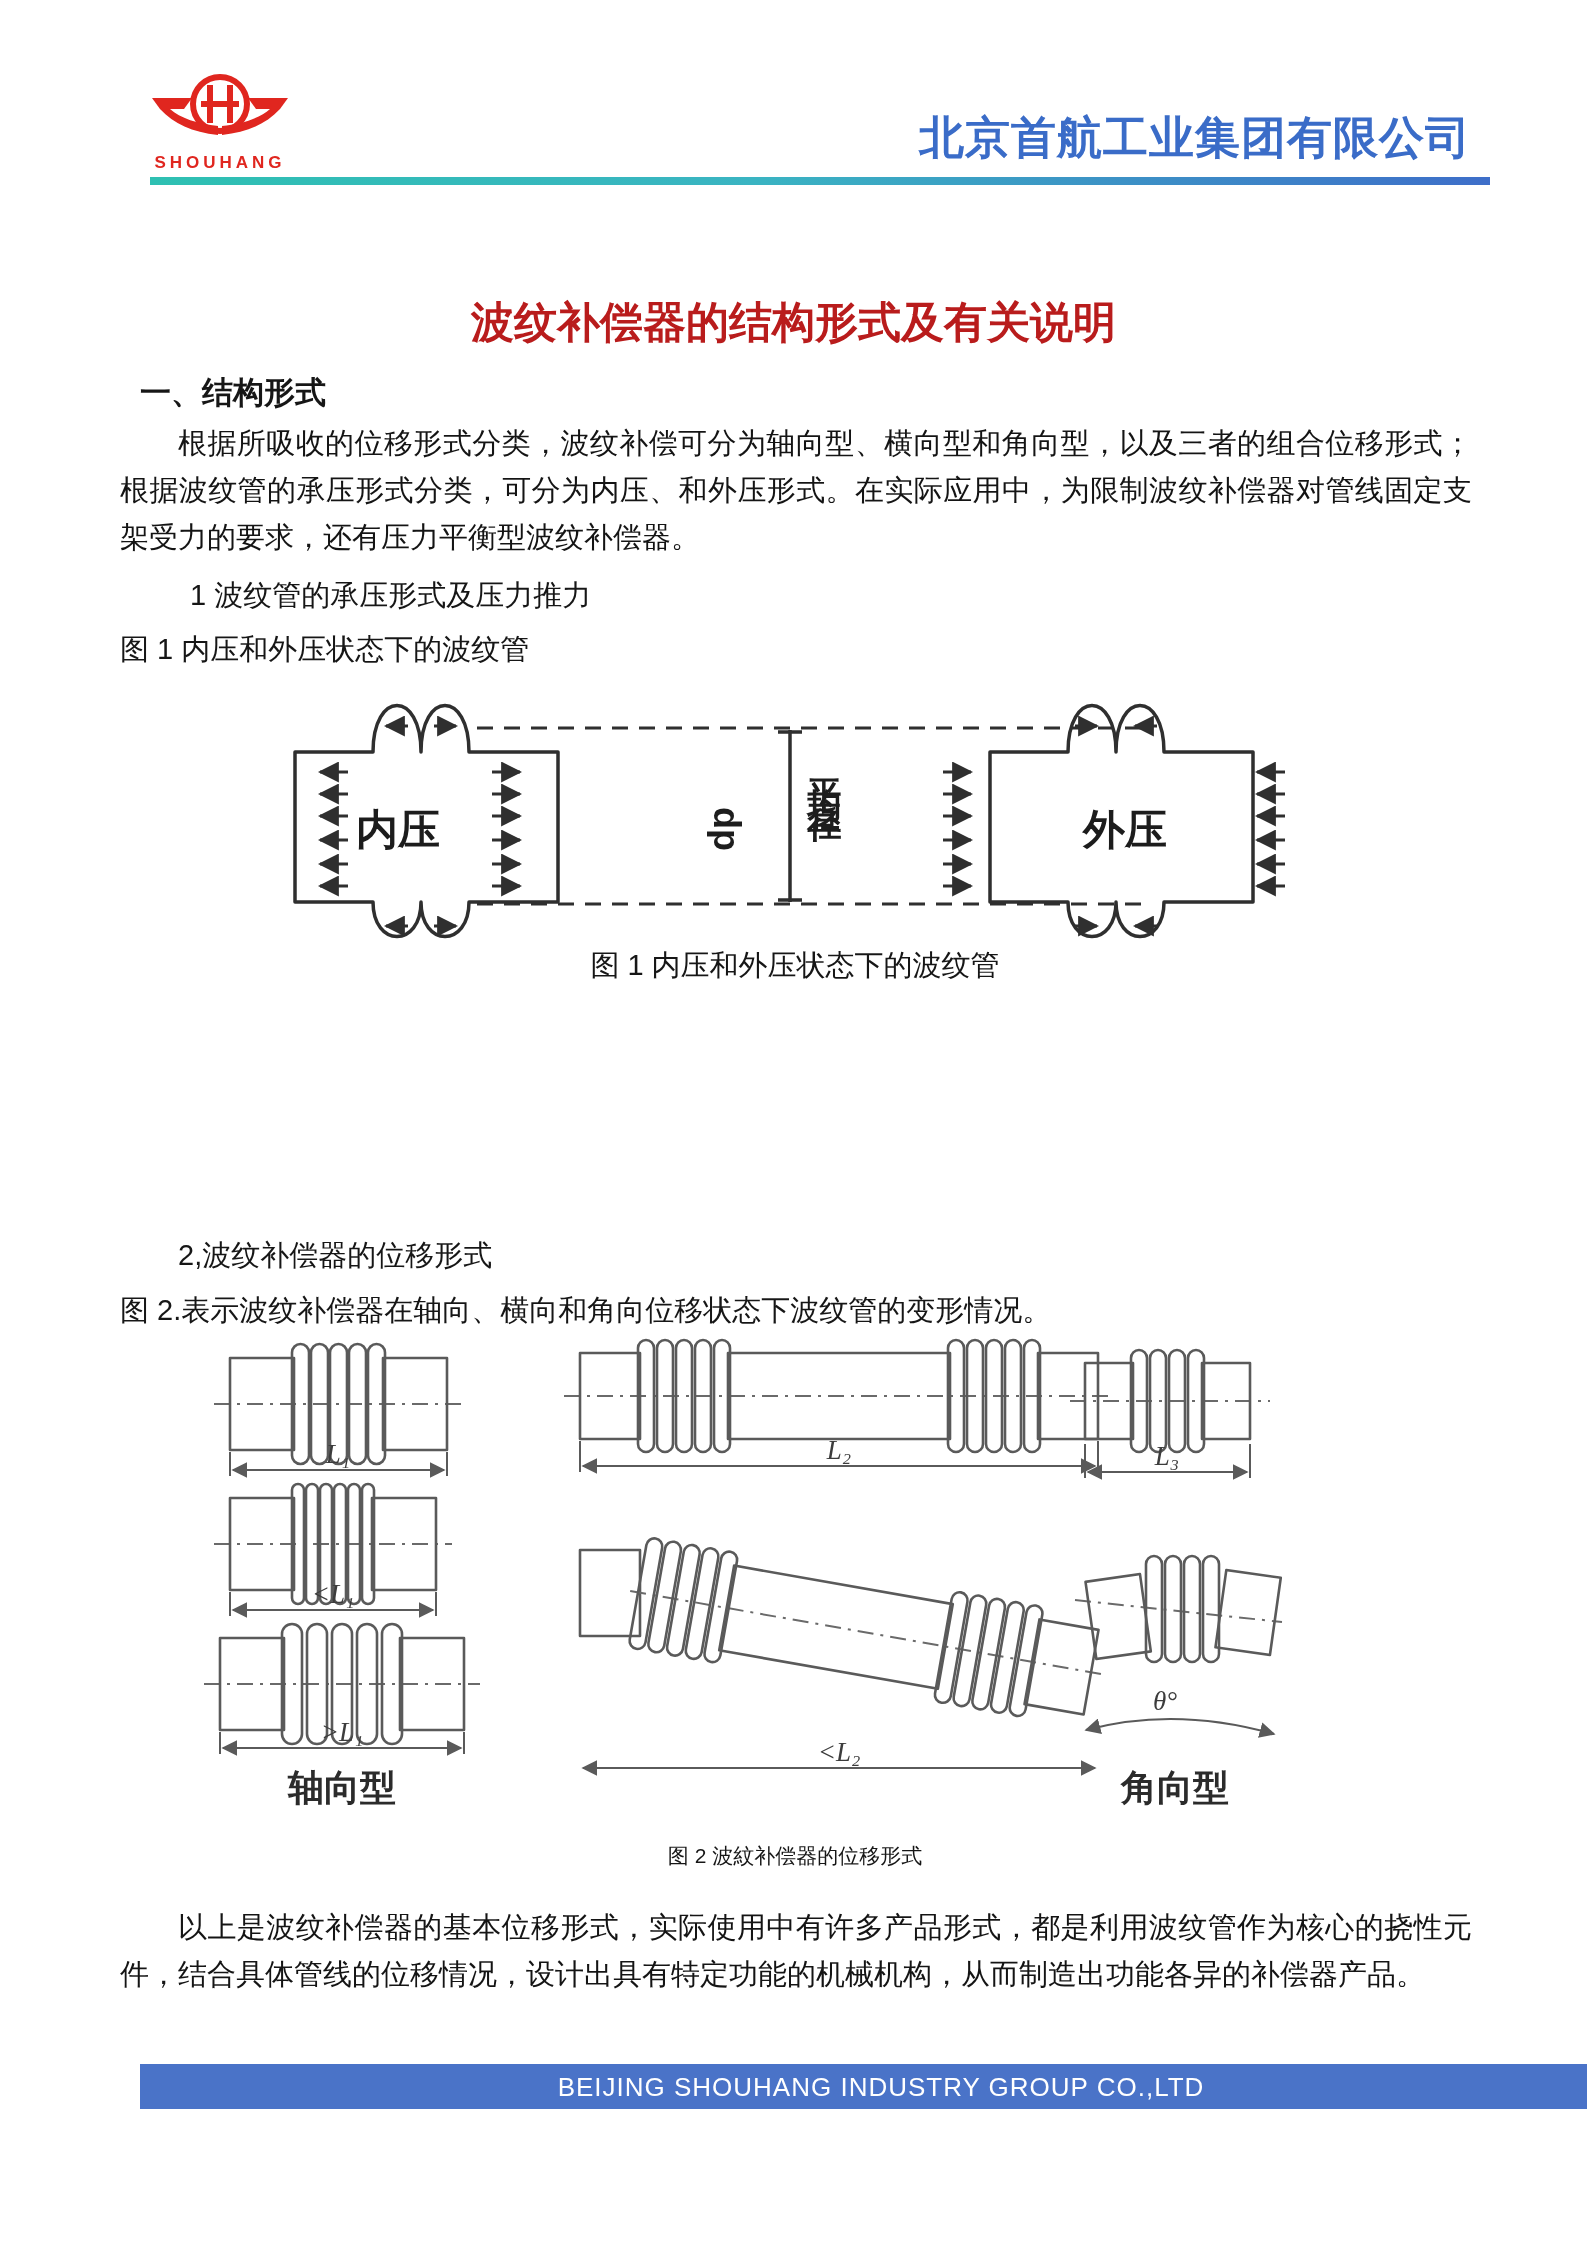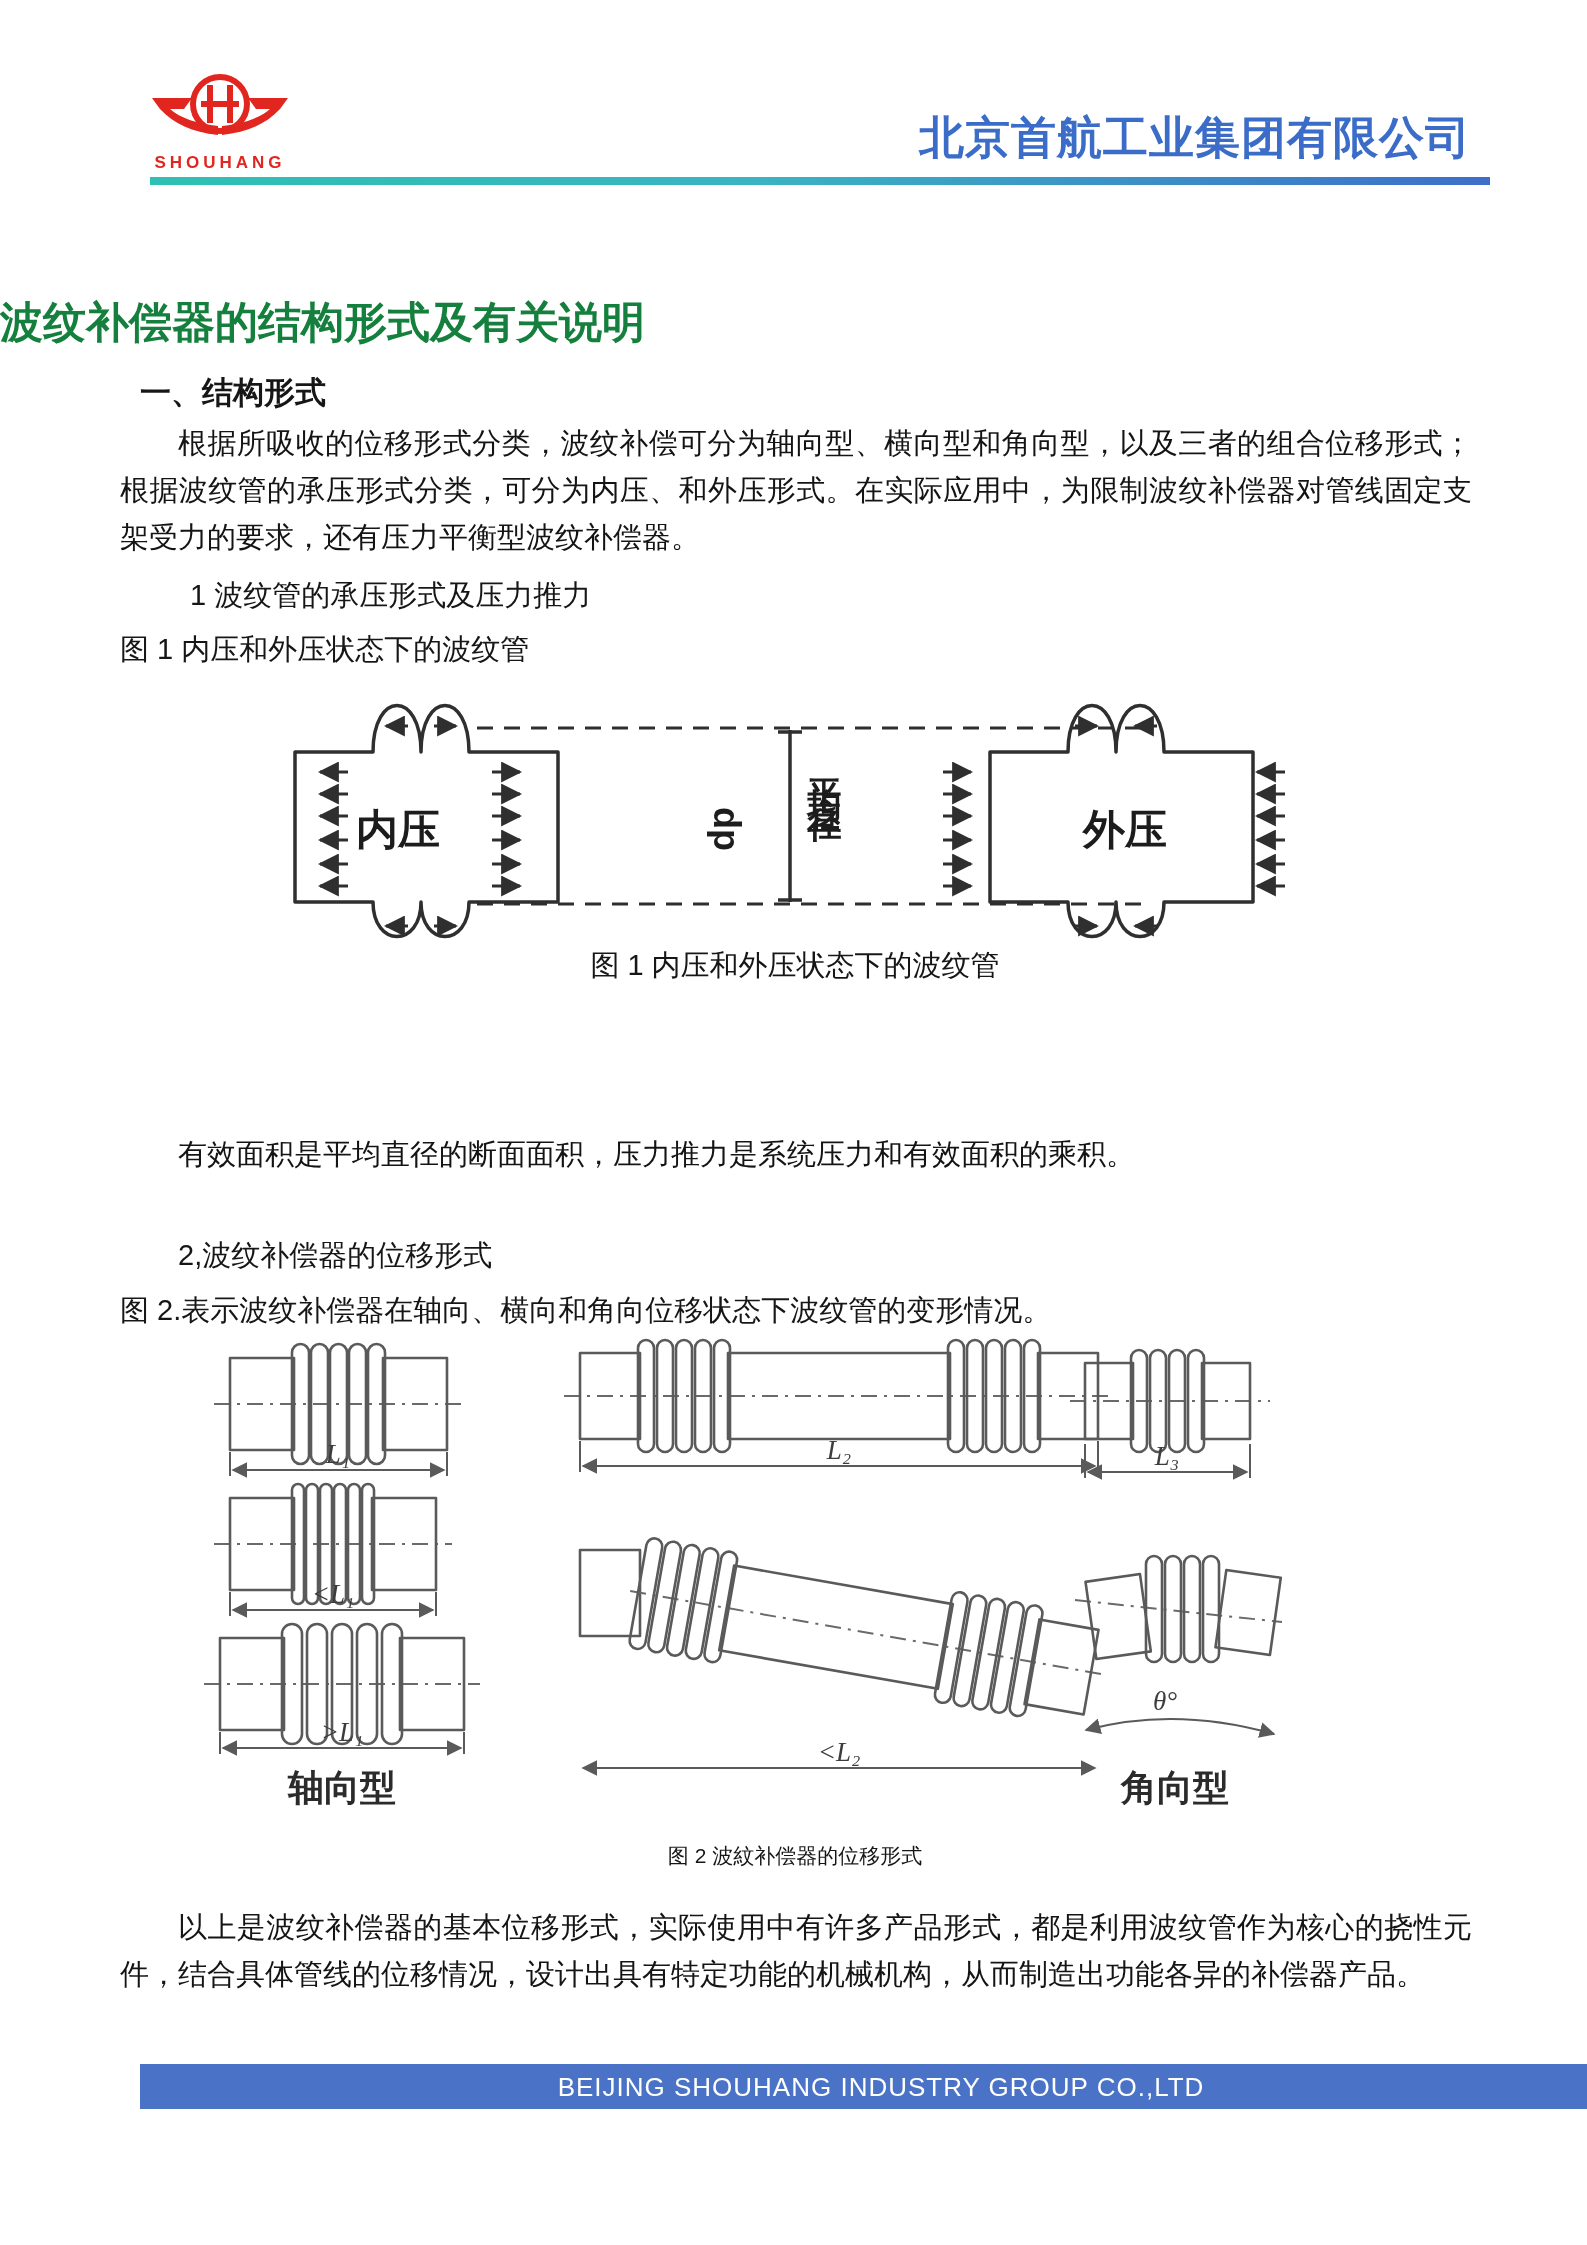--- a/index.html
+++ b/index.html
@@ -14,22 +14,22 @@
     position:absolute; right:116px; top:108px;
     font-size:45px; font-weight:bold; color:#3a6cc8; letter-spacing:1px;
     white-space:nowrap;
   }
   .header-line {
     position:absolute; left:150px; top:177px; width:1340px; height:8px;
     background:linear-gradient(90deg,#2ec0b2 0%,#3ab4c2 45%,#3e6ec9 100%);
   }
   
   .doc-title {
-    position:absolute; left:0; top:294px; width:1587px; 
-    font-size:43px; font-weight:bold; color:#15803d;
+    position:absolute; left:0; top:294px; width:1587px; text-align:center;
+    font-size:43px; font-weight:bold; color:#b91c1c;
   }
   .sec-heading {
     position:absolute; left:140px; top:372px; font-size:31px; font-weight:bold;
   }
   .para {
     position:absolute; left:120px; width:1352px;
     font-size:29px; line-height:47px; text-align:justify; text-indent:2em;
     color:#141414;
   }
   .p1 { top:420px; }
@@ -158,21 +158,20 @@
           <path d="M182,238 H160" marker-end="url(#pa)"></path>
       </g>
       <text x="150" y="156" text-anchor="middle" font-size="42" class="figlabel">外压</text>
     </g>
   </svg>
   <div class="vlabel-dp">dp</div>
   <div class="vlabel-diameter">平均直径</div>
 
   <div class="fig-caption fig1-caption">图 1 内压和外压状态下的波纹管</div>
 
-  <div class="para p3">有效面积是平均直径的断面面积，压力推力是系统压力和有效面积的乘积。</div>
   <div class="sub-heading sub2">2,波纹补偿器的位移形式</div>
   <div class="fig-intro fig2-intro">图 2.表示波纹补偿器在轴向、横向和角向位移状态下波纹管的变形情况。</div>
 
   <svg class="fig2-svg" viewBox="0 0 1310 480">
     <defs>
       <marker id="da" viewBox="0 0 10 10" refX="9" refY="5" markerWidth="8" markerHeight="8" orient="auto-start-reverse">
           <path d="M0,0 L10,5 L0,10 Z" fill="#5a5a5a"></path>
         </marker>
     </defs>
 

